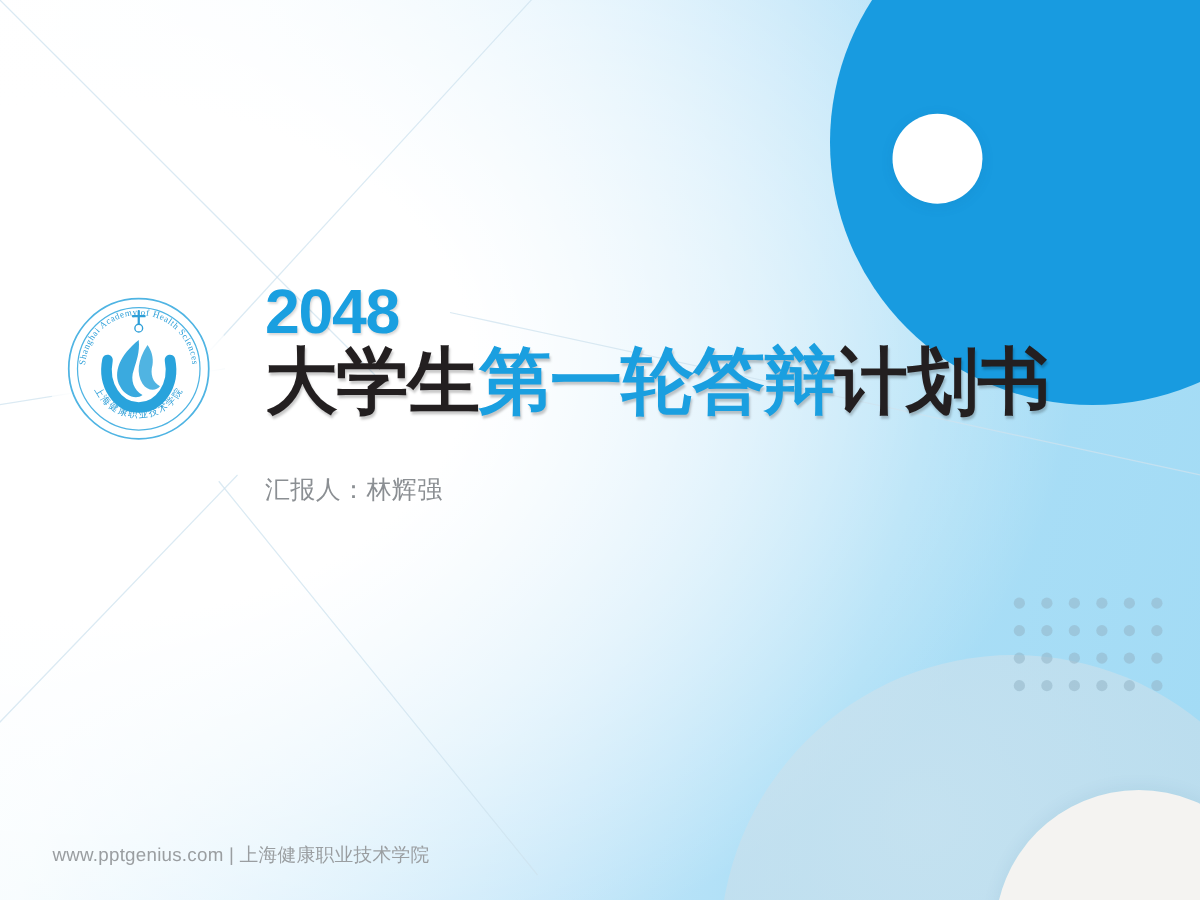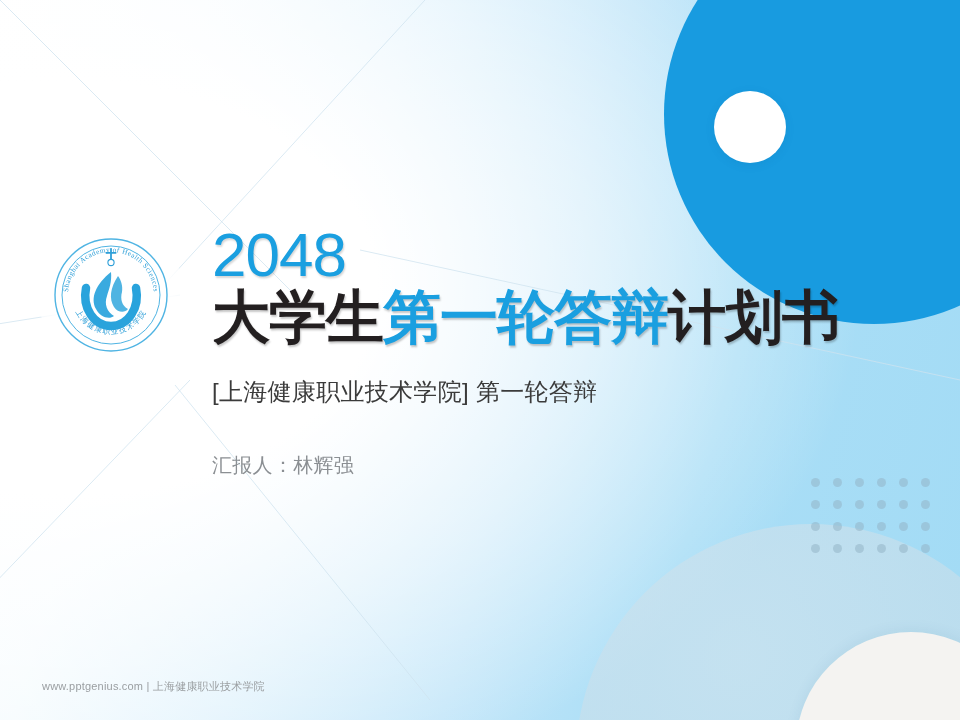--- a/index.html
+++ b/index.html
@@ -93,22 +93,22 @@
     width:118px; height:118px;
   }
 
   
   .text-block {
     position:absolute;
     left:212px; top:226px;
     width:700px;
   }
   .year {
-    font-size:62px;
-    font-weight:normal;
+    font-size:50px;
+    font-weight:bold;
     letter-spacing:-1px;
     line-height:.92;
     color:#1A9FE0;
     text-shadow:1px 2px 2px rgba(0,0,0,.16);
   }
   .headline {
     margin-top:4px;
     font-size:58px;
     font-weight:bold;
     line-height:1.02;
@@ -131,21 +131,21 @@
     font-size:20px;
     line-height:1.58;
     color:#8b8f93;
     letter-spacing:.3px;
   }
 
   
   .footer {
     position:absolute;
     left:42px; bottom:26px;
-    font-size:11px;
+    font-size:15px;
     color:#9a9ea1;
     letter-spacing:.2px;
     white-space:nowrap;
   }
 </style>
 </head>
 <body>
 
 <div class="slide">
 
@@ -224,21 +224,20 @@
   </div>
 
   <div class="text-block">
 
     <div class="year">2048</div>
 
     <div class="headline">
       <span class="dark">大学生</span><span class="accent">第一轮答辩</span><span class="dark">计划书</span>
     </div>
 
-    <div class="subtitle">[上海健康职业技术学院] 第一轮答辩</div>
 
     <div class="meta">
       <div>汇报人：林辉强</div>
     </div>
   </div>
 
   <div class="footer">www.pptgenius.com | 上海健康职业技术学院</div>
 
 </div>
 

